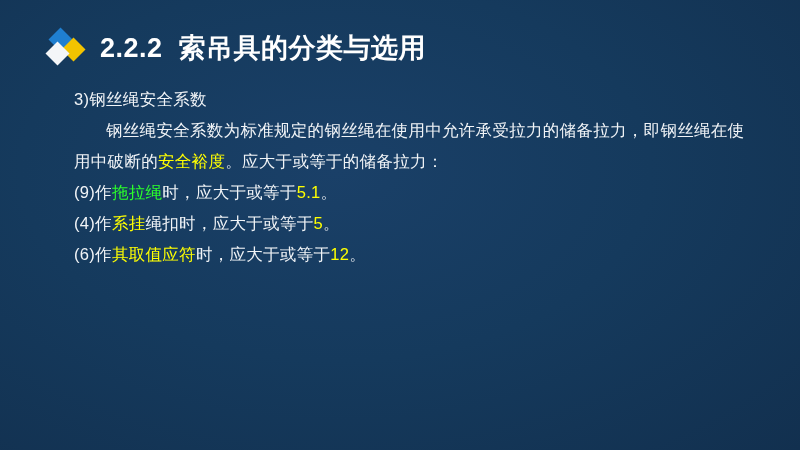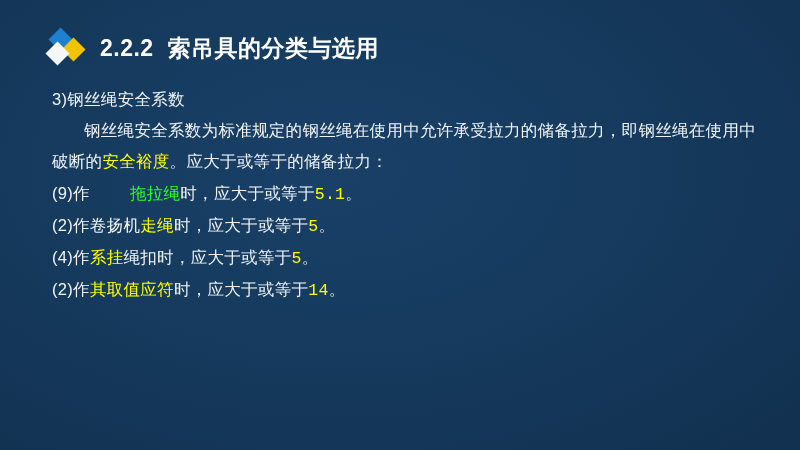--- a/index.html
+++ b/index.html
@@ -51,46 +51,46 @@
     top: 14px;
     background: #f2c300;
   }
   .logo-mark .dia.white {
     left: 5px;
     top: 18px;
     background: #f4f6f8;
   }
   .title-text {
     color: #ffffff;
-    font-size: 23px;
+    font-size: 27px;
     font-weight: bold;
     letter-spacing: 0.5px;
     margin-left: 10px;
     white-space: pre;
   }
 
   
   .body-block {
     position: absolute;
-    left: 52px;
+    left: 74px;
     top: 84px;
     right: 40px;
   }
   .line {
     color: #f1f4f7;
     font-size: 16.5px;
     line-height: 31px;
     white-space: pre-wrap;
     letter-spacing: 0.3px;
   }
   .line.indent {
     text-indent: 32px;
   }
-  .hl-yellow { color: #ffff00; font-family: Liberation Mono, monospace; }
-  .hl-green  { color: #2bff2b; margin-left: 40px; }
+  .hl-yellow { color: #ffff00; }
+  .hl-green  { color: #2bff2b; }
 </style>
 </head>
 <body>
 
 <div class="slide">
 
   <div class="title-row">
     <span class="logo-mark">
       <span class="dia blue"></span>
       <span class="dia gold"></span>
@@ -100,21 +100,20 @@
   </div>
 
   <div class="body-block">
 
     <div class="line">3)钢丝绳安全系数</div>
 
     <div class="line indent"><span>钢丝绳安全系数为标准规定的钢丝绳在使用中允许承受拉力</span><span>的储备拉力，即钢丝绳在使用中破断的</span><span class="hl-yellow">安全裕度</span><span>。应大于或等于</span><span>的储备拉力：</span></div>
 
     <div class="line"><span>(9)作</span><span class="hl-green">拖拉绳</span><span>时，应大于或等于</span><span class="hl-yellow">5.1</span><span>。</span></div>
 
-    <div class="line"><span>(2)作卷扬机</span><span class="hl-yellow">走绳</span><span>时，应大于或等于</span><span class="hl-yellow">5</span><span>。</span></div>
 
 
     <div class="line"><span>(4)作</span><span class="hl-yellow">系挂</span><span>绳扣时，应大于或等于</span><span class="hl-yellow">5</span><span>。</span></div>
 
-    <div class="line"><span>(2)作</span><span class="hl-yellow">其取值应符</span><span>时，应大于或等于</span><span class="hl-yellow">14</span><span>。</span></div>
+    <div class="line"><span>(6)作</span><span class="hl-yellow">其取值应符</span><span>时，应大于或等于</span><span class="hl-yellow">12</span><span>。</span></div>
 
   </div>
 </div>
 
 </body></html>

